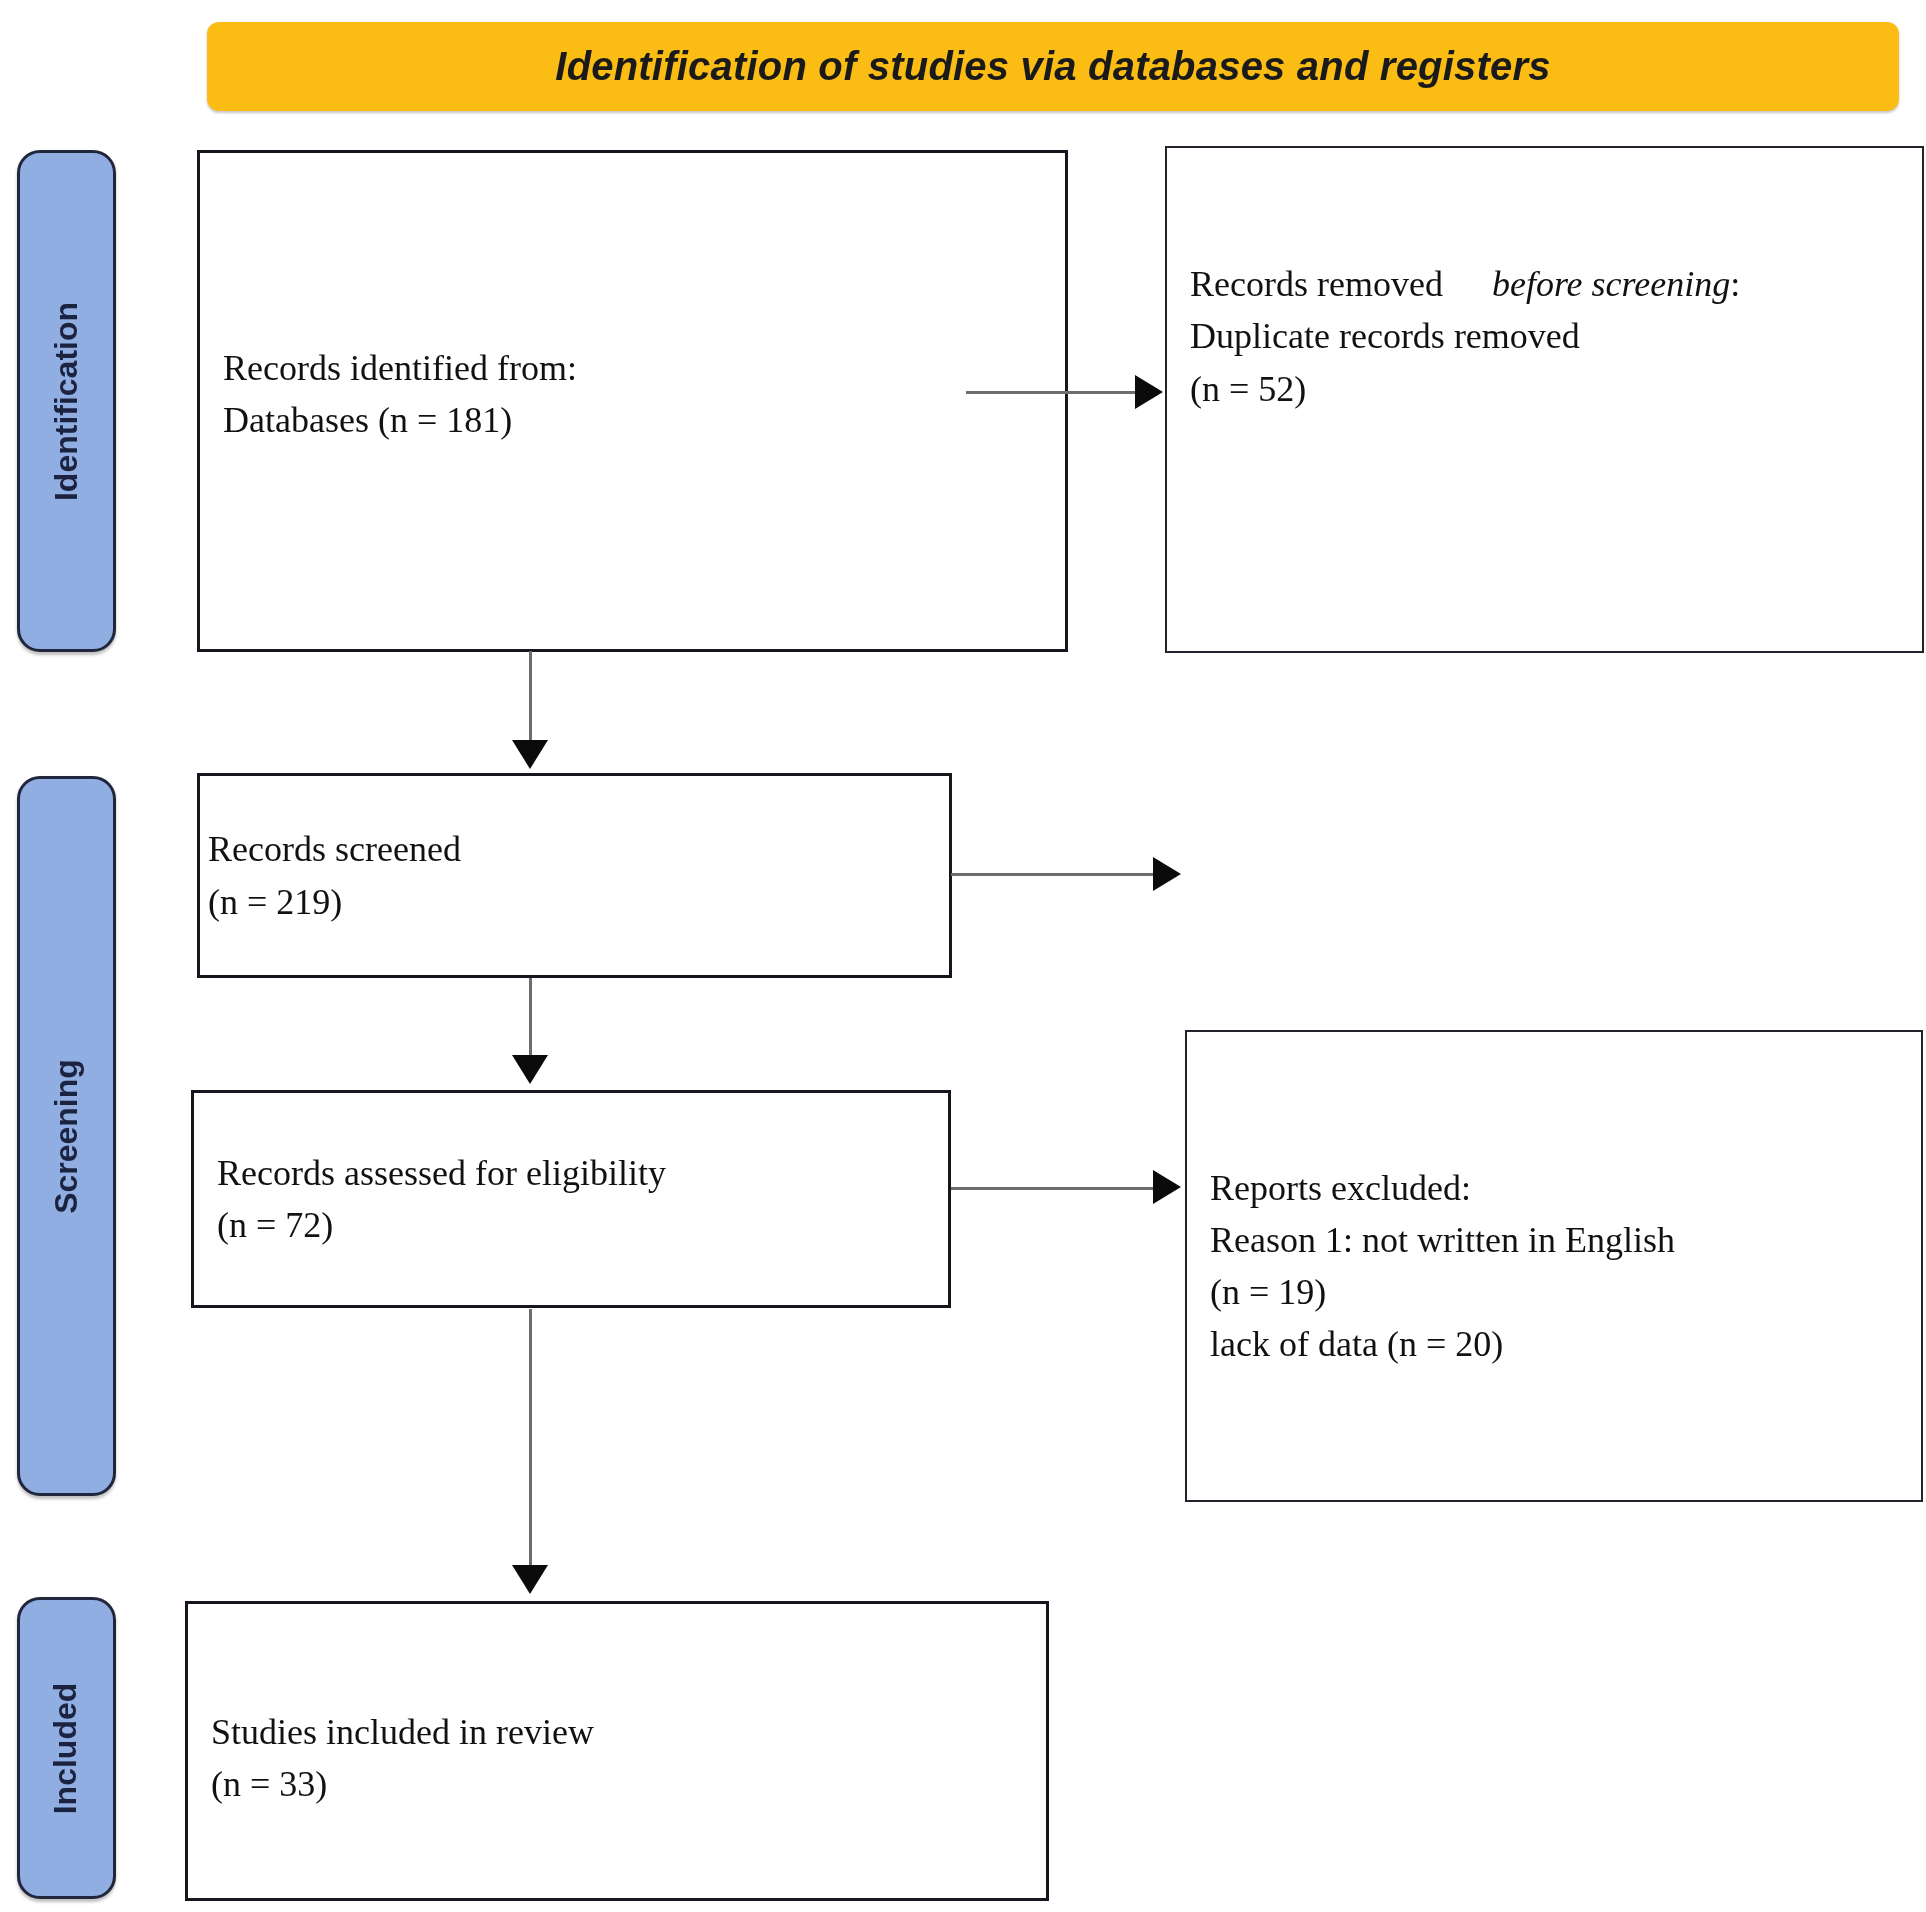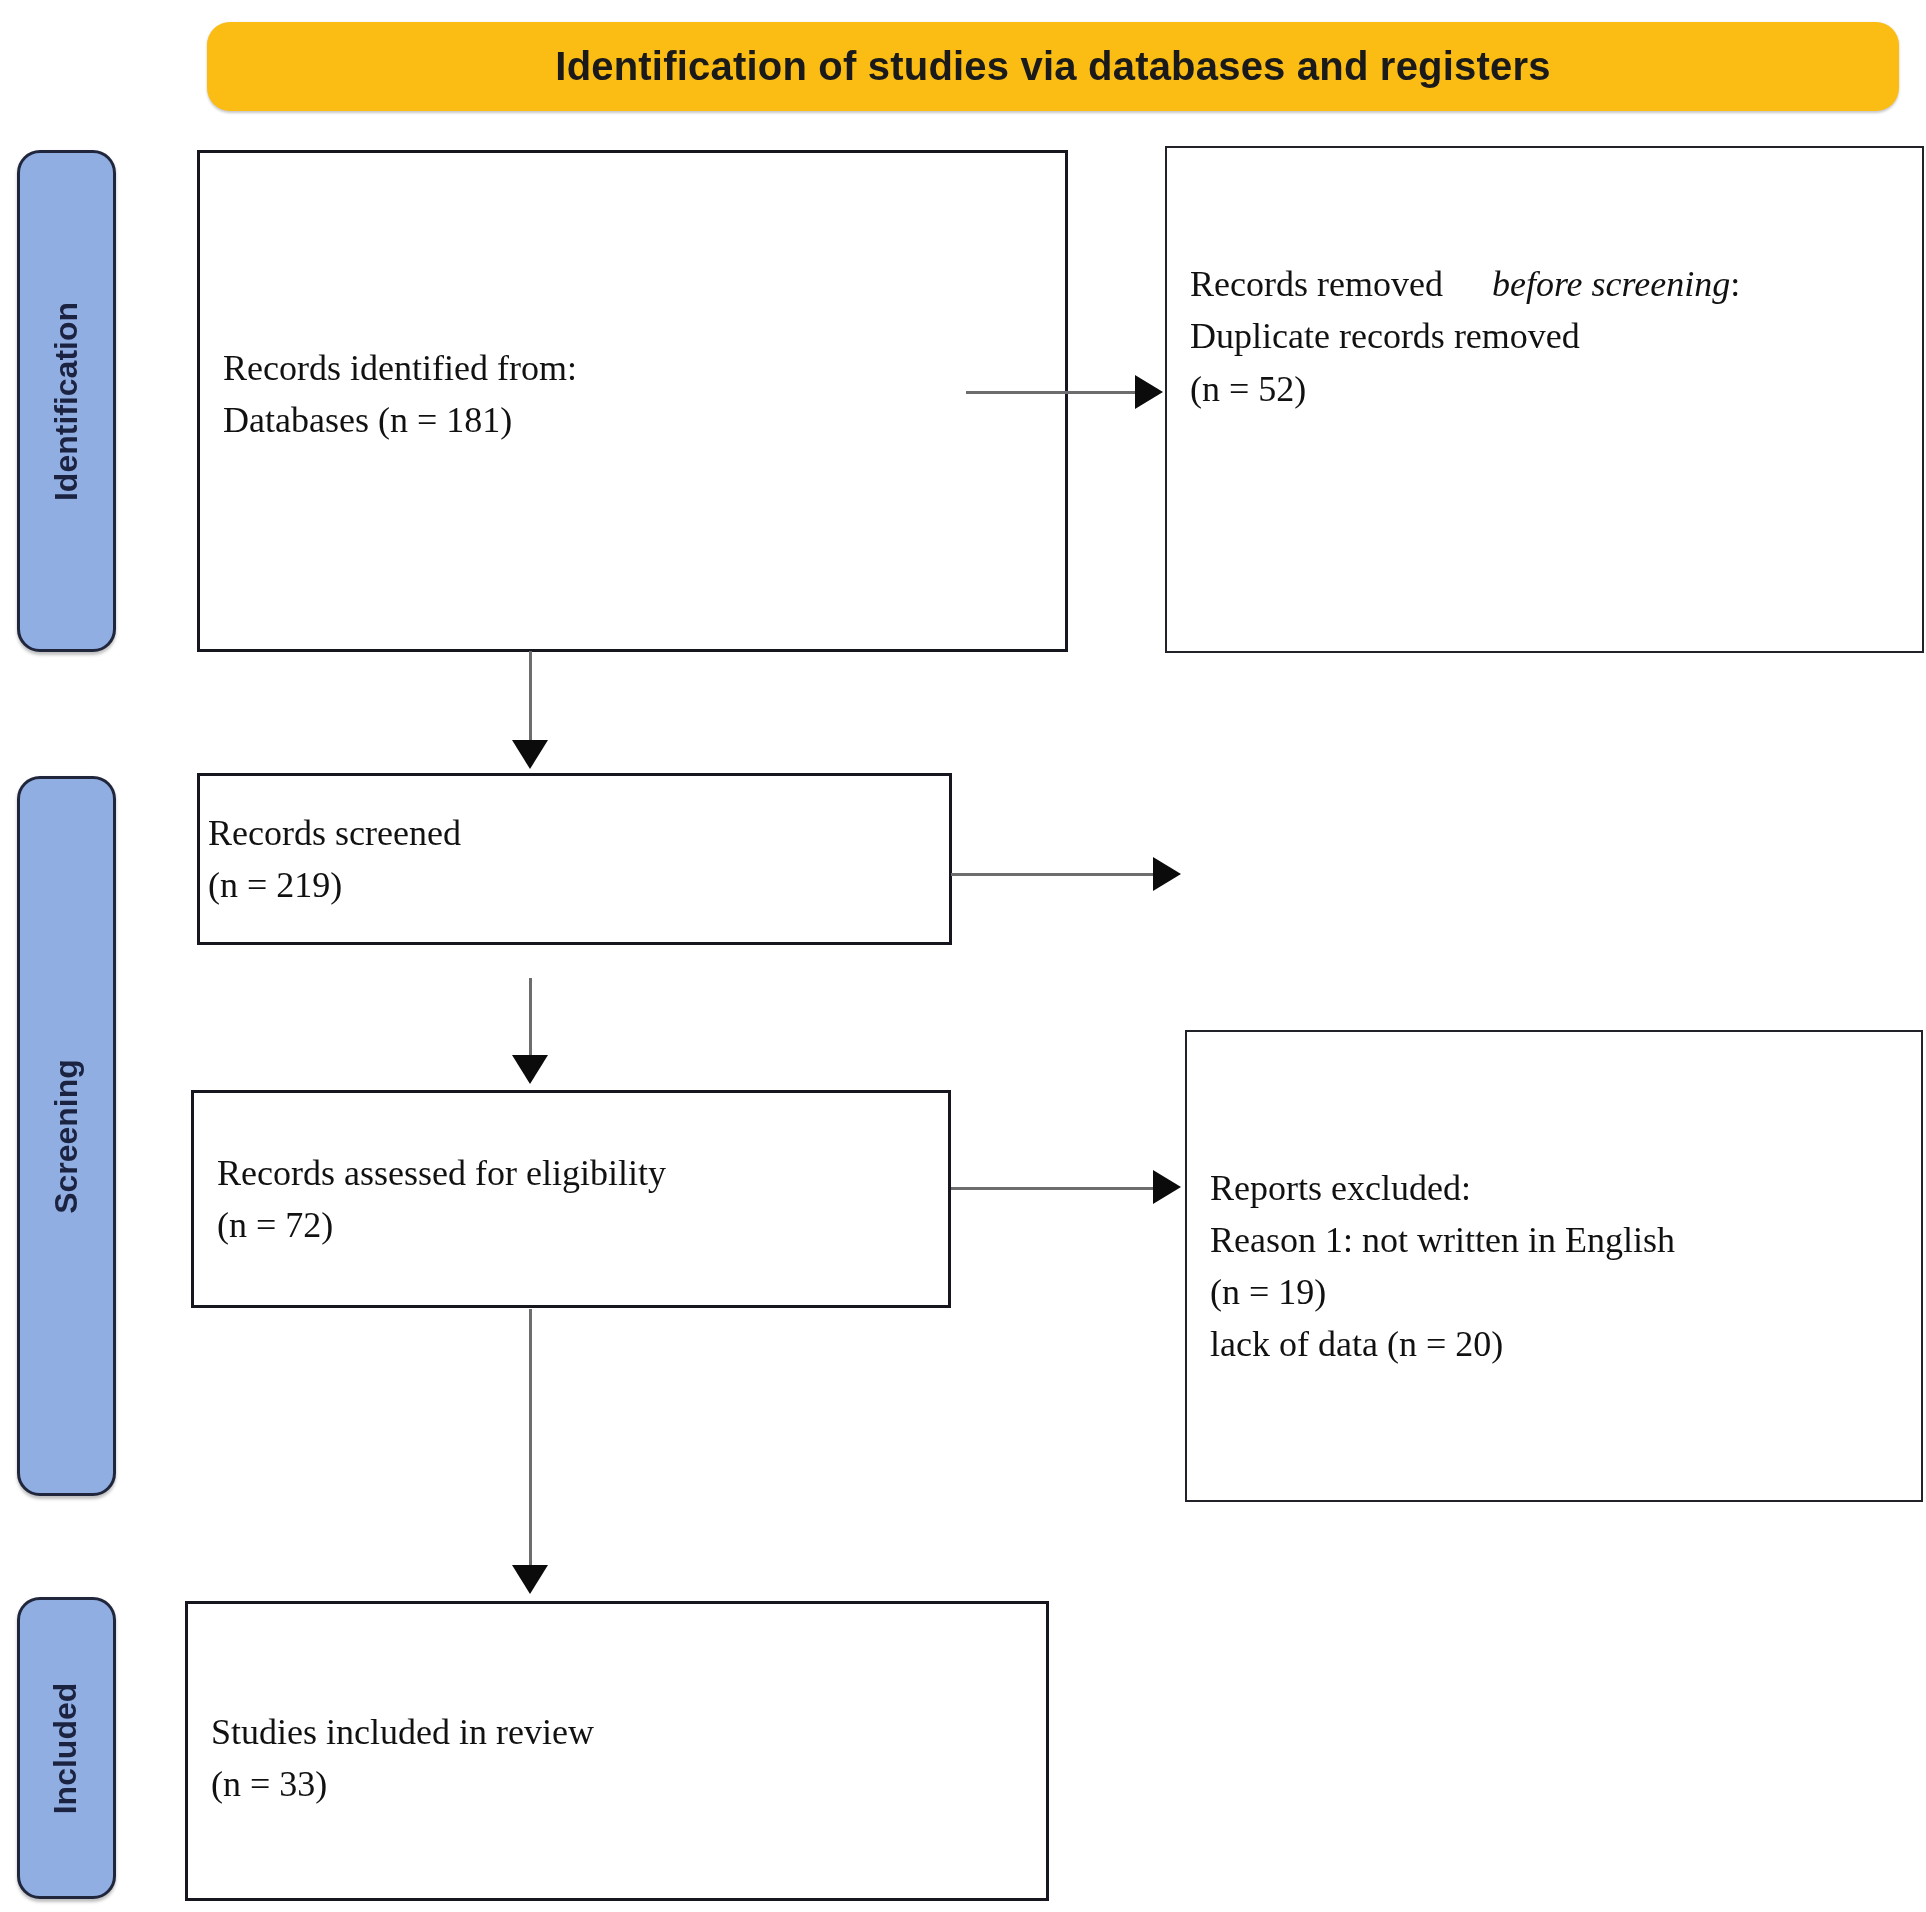--- a/index.html
+++ b/index.html
@@ -17,25 +17,26 @@
   }
 
   
   .header-banner {
     position: absolute;
     left: 207px;
     top: 22px;
     width: 1692px;
     height: 89px;
     background: #FBBD14;
-    border-radius: 23px;
+    border-radius: 12px;
     display: flex;
     align-items: center;
     justify-content: center;
     box-shadow: 0 1.6px 2.6px rgba(0,0,0,0.22);
+    font-style: italic;
   }
   .header-banner-title {
     font-family: "Liberation Sans", sans-serif;
     font-weight: bold;
     font-size: 40px;
     color: #1a1a1a;
     letter-spacing: 0.2px;
     white-space: nowrap;
   }
 
@@ -82,21 +83,21 @@
     font-size: 36px;
     line-height: 1.45;
     color: #111111;
     white-space: nowrap;
   }
   .box-line em { font-style: italic; margin-left: 40px; }
 
   
   #box-records-identified   { left: 197px;  top: 150px;  width: 871px; height: 502px; }
   #box-records-removed      { left: 1165px; top: 146px;  width: 759px; height: 507px; }
-  #box-records-screened     { left: 197px;  top: 773px; height: 172px; width: 755px; padding-left: 8px; }
+  #box-records-screened     { left: 197px;  top: 773px; height: 205px; width: 755px; padding-left: 8px; }
   #box-records-excluded     { left: 1185px; top: 773px; width: 738px; height: 205px; }
   #box-records-assessed     { left: 191px;  top: 1090px; width: 760px; height: 218px; }
   #box-reports-excluded     { left: 1185px; top: 1030px; width: 738px; height: 472px; }
   #box-studies-included     { left: 185px;  top: 1601px; width: 864px; height: 300px; }
 
   
   #box-records-identified .box-stack { transform: translateY(-7.3px); }
   #box-records-removed   .box-stack  { transform: translateY(-63px); }
   #box-studies-included  .box-stack  { transform: translateY(7.3px); }
 

